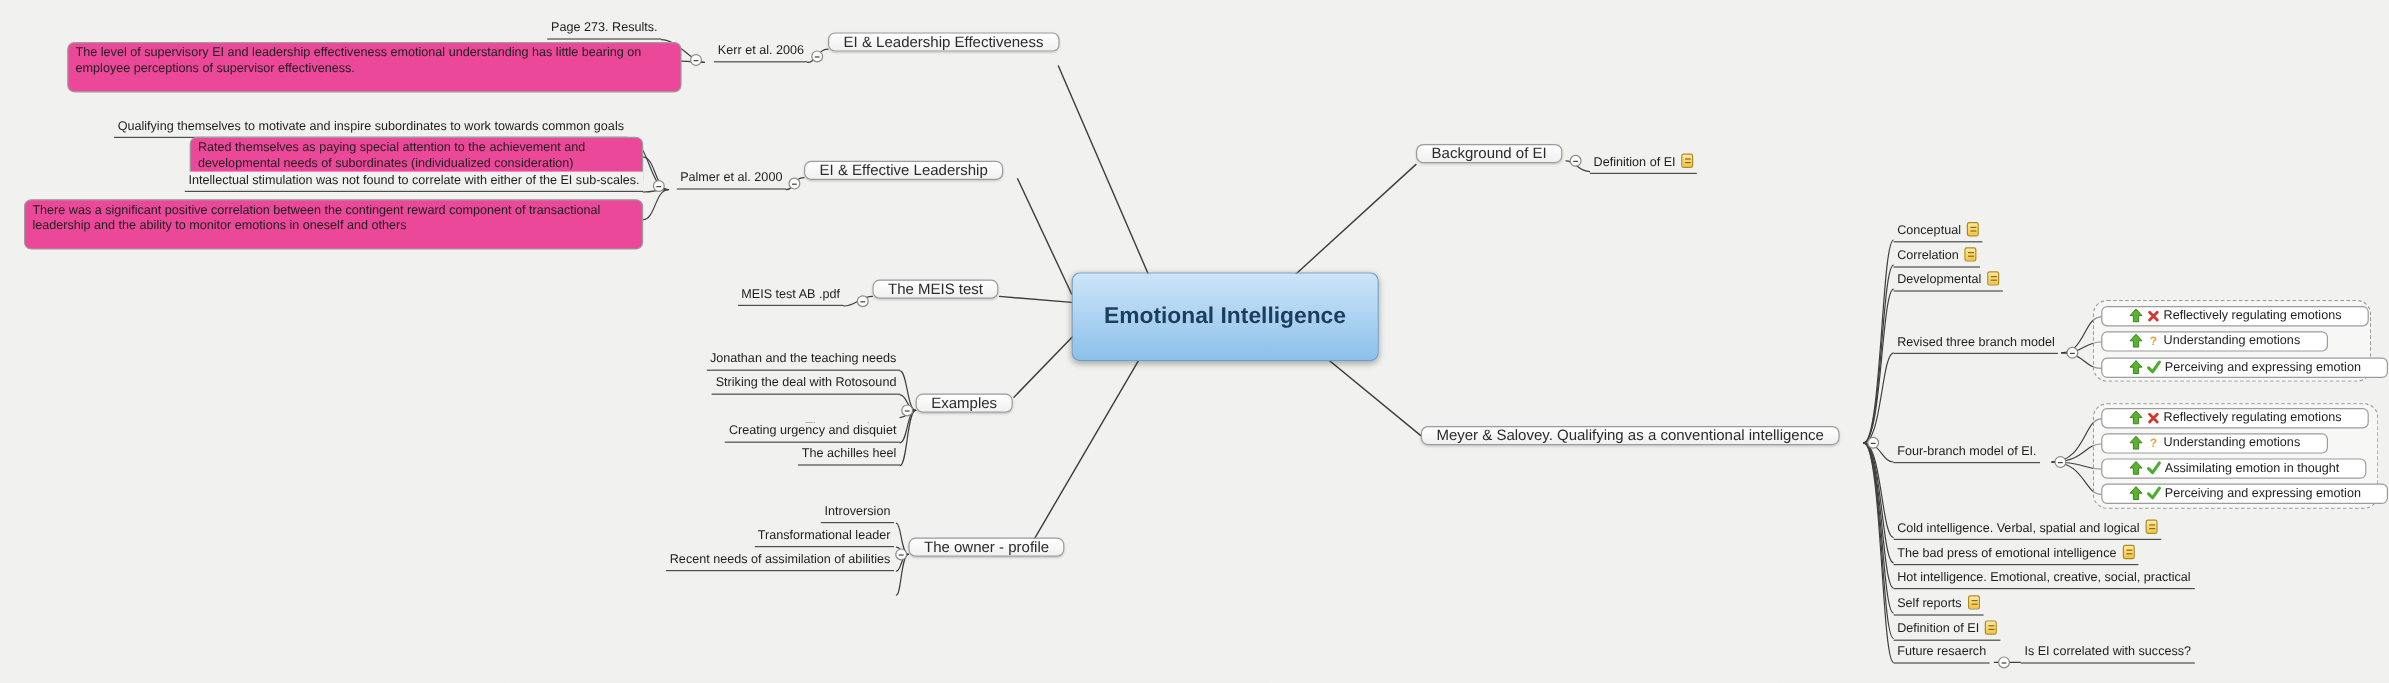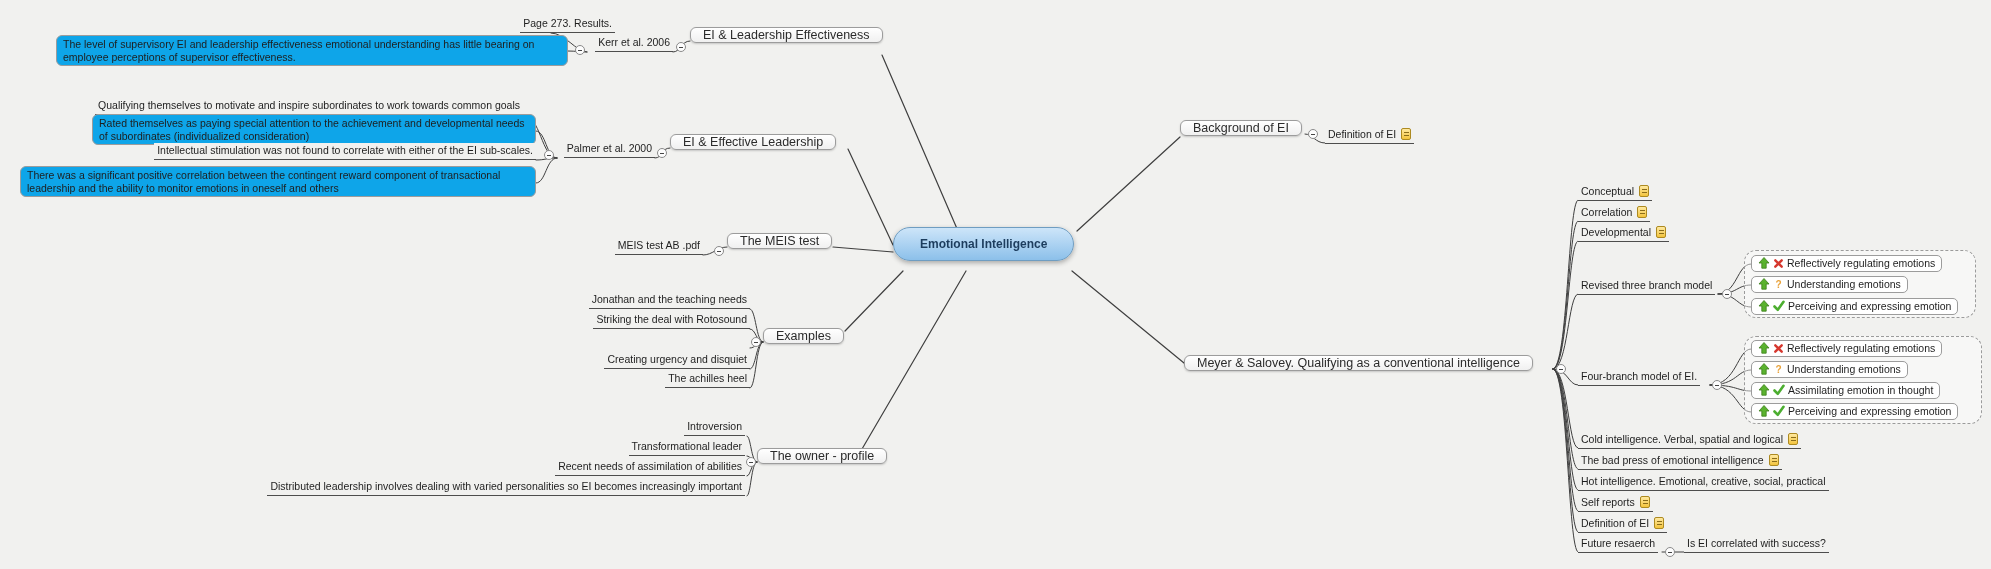--- a/index.html
+++ b/index.html
@@ -1,26 +1,26 @@
 <!DOCTYPE html>
 <html><head>
 <meta charset="utf-8">
 <style>
   *{margin:0;padding:0;box-sizing:border-box}
   body{font-family:"Liberation Sans","DejaVu Sans",sans-serif;background:#e8e8e6}
   #canvas{position:relative;width:1991px;height:569px;background:#f1f1ef;overflow:hidden}
   #wires{position:absolute;left:0;top:0;z-index:1}
-  .central{position:absolute;left:893px;top:227px;z-index:3;padding:9px 26px;font-size:12px;font-weight:bold;color:#1d3d5e;background:linear-gradient(#cde5f9,#8cc0ea);border:1px solid #6f9dc1;border-radius:17px;box-shadow:0 2px 5px rgba(0,0,0,.3);white-space:nowrap}
+  .central{position:absolute;left:893px;top:227px;z-index:3;padding:25px 26px;font-size:19px;font-weight:bold;color:#1d3d5e;background:linear-gradient(#cde5f9,#8cc0ea);border:1px solid #6f9dc1;border-radius:7px;box-shadow:0 2px 5px rgba(0,0,0,.3);white-space:nowrap}
   .topic{position:absolute;z-index:3;padding:0 12px;font-size:12.5px;color:#2b2b2b;background:linear-gradient(#ffffff,#f0f0f0);border:1px solid #9c9c9c;border-radius:6px;box-shadow:0 1px 2px rgba(0,0,0,.18);white-space:nowrap}
   .leaf{position:absolute;z-index:3;font-size:10.5px;color:#1e1e1e;padding:1px 3px 3px;border-bottom:1px solid #4d4d4d;white-space:nowrap;background:#f1f1ef}
-  .leafbox{position:absolute;z-index:3;font-size:10.5px;color:#1e1e1e;padding:2px 6px 1px;border:1px solid #9c9c9c;border-radius:6px;background:#0ea5e9;line-height:1.25}
+  .leafbox{position:absolute;z-index:3;font-size:10.5px;color:#1e1e1e;padding:2px 6px 12px;border:1px solid #9c9c9c;border-radius:6px;background:#ec4899;line-height:1.25}
   .collapse{position:absolute;z-index:4;width:10px;height:10px;background:#fdfdfd;border:1px solid #8a8a8a;border-radius:50%;cursor:pointer}
   .collapse::before{content:"";position:absolute;left:2px;top:4px;width:4px;height:1px;background:#444}
   .group{position:absolute;z-index:2;border:1.5px dashed #9b9b9b;border-radius:12px;background:rgba(255,255,255,.45)}
-  .grow{position:absolute;z-index:3;display:flex;align-items:center;gap:3px;font-size:10.5px;color:#1e1e1e;background:#fff;border:1px solid #9c9c9c;border-radius:5px;padding:1px 6px 2px;white-space:nowrap}
+  .grow{position:absolute;z-index:3;display:flex;align-items:center;gap:3px;font-size:10.5px;color:#1e1e1e;background:#fff;border:1px solid #9c9c9c;border-radius:5px;padding:1px 22px 2px;white-space:nowrap}
   .note-icon{display:inline-block;width:10px;height:12px;background:linear-gradient(#ffe9a0,#f3c43e);border:1px solid #ad8a20;border-radius:2px;margin-left:5px;vertical-align:-2px;position:relative;cursor:pointer}
   .note-icon::before{content:"";position:absolute;left:2px;top:3px;width:5px;height:1px;background:#8a6c1a;box-shadow:0 3px 0 #8a6c1a}
   .mk{flex:0 0 auto}
 </style>
 </head>
 <body>
 
 <div id="canvas">
 
   <svg id="wires" width="1991" height="569">
@@ -79,41 +79,40 @@
 
   <div class="topic" style="left:690px;top:27px">EI &amp; Leadership Effectiveness</div>
   <div class="topic" style="left:670px;top:134px">EI &amp; Effective Leadership</div>
   <div class="topic" style="left:727px;top:233px">The MEIS test</div>
   <div class="topic" style="left:763px;top:328px">Examples</div>
   <div class="topic" style="left:757px;top:448px">The owner - profile</div>
   <div class="topic" style="left:1180px;top:120px">Background of EI</div>
   <div class="topic" style="left:1184px;top:355px">Meyer &amp; Salovey. Qualifying as a conventional intelligence</div>
 
   <div class="leaf" style="right:1318px;top:35px">Kerr et al. 2006</div>
-  <div class="leaf" style="right:1376px;top:16px">Page 273. Results.</div>
+  <div class="leaf" style="right:1440px;top:16px">Page 273. Results.</div>
   <div class="leafbox" style="right:1423px;top:35px;width:512px">The level of supervisory EI and leadership effectiveness emotional understanding has little bearing on employee perceptions of supervisor effectiveness.</div>
 
   <div class="leaf" style="right:1336px;top:141px">Palmer et al. 2000</div>
   <div class="leaf" style="right:1468px;top:98px">Qualifying themselves to motivate and inspire subordinates to work towards common goals</div>
-  <div class="leafbox" style="right:1455px;top:114px;width:444px">Rated themselves as paying special attention to the achievement and developmental needs of subordinates (individualized consideration)</div>
+  <div class="leafbox" style="right:1455px;top:114px;width:378px">Rated themselves as paying special attention to the achievement and developmental needs of subordinates (individualized consideration)</div>
   <div class="leaf" style="right:1455px;top:143px">Intellectual stimulation was not found to correlate with either of the EI sub-scales.</div>
   <div class="leafbox" style="right:1455px;top:166px;width:516px">There was a significant positive correlation between the contingent reward component of transactional leadership and the ability to monitor emotions in oneself and others</div>
 
   <div class="leaf" style="right:1288px;top:238px">MEIS test AB .pdf</div>
 
   <div class="leaf" style="right:1241px;top:292px">Jonathan and the teaching needs</div>
   <div class="leaf" style="right:1241px;top:312px">Striking the deal with Rotosound</div>
   <div class="leaf" style="right:1241px;top:349px">The redundancy</div>
   <div class="leaf" style="right:1241px;top:352px">Creating urgency and disquiet</div>
   <div class="leaf" style="right:1241px;top:371px">The achilles heel</div>
 
   <div class="leaf" style="right:1246px;top:419px">Introversion</div>
   <div class="leaf" style="right:1246px;top:439px">Transformational leader</div>
   <div class="leaf" style="right:1246px;top:459px">Recent needs of assimilation of abilities</div>
-  <div class="leaf" style="right:1246px;top:479px">Distributed leadership involves dealing with varied personalities so EI becomes increasingly important</div>
 
   <div class="leaf" style="left:1325px;top:127px">
     <span>Definition of EI</span><span class="note-icon"></span>
   </div>
 
   <div class="leaf" style="left:1578px;top:184px">
     <span>Conceptual</span><span class="note-icon"></span>
   </div>
   <div class="leaf" style="left:1578px;top:205px">
     <span>Correlation</span><span class="note-icon"></span>

